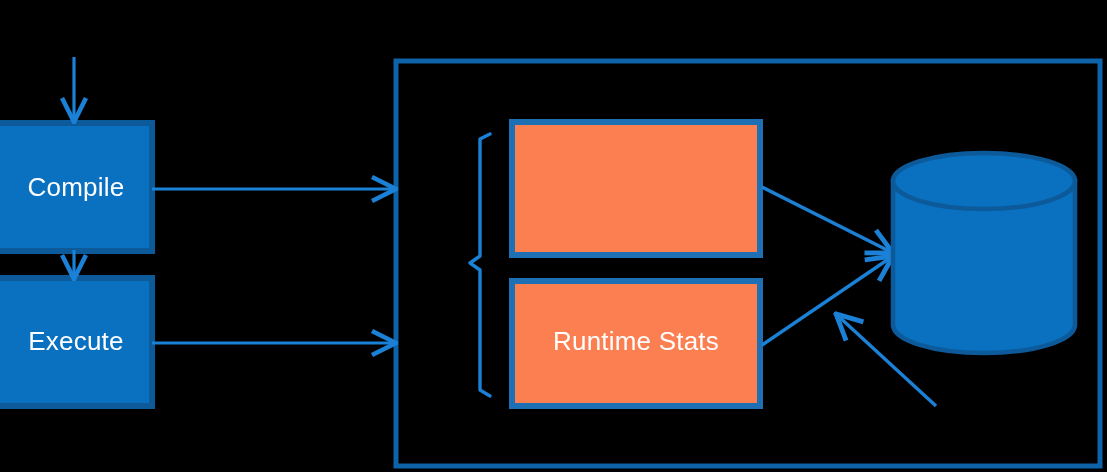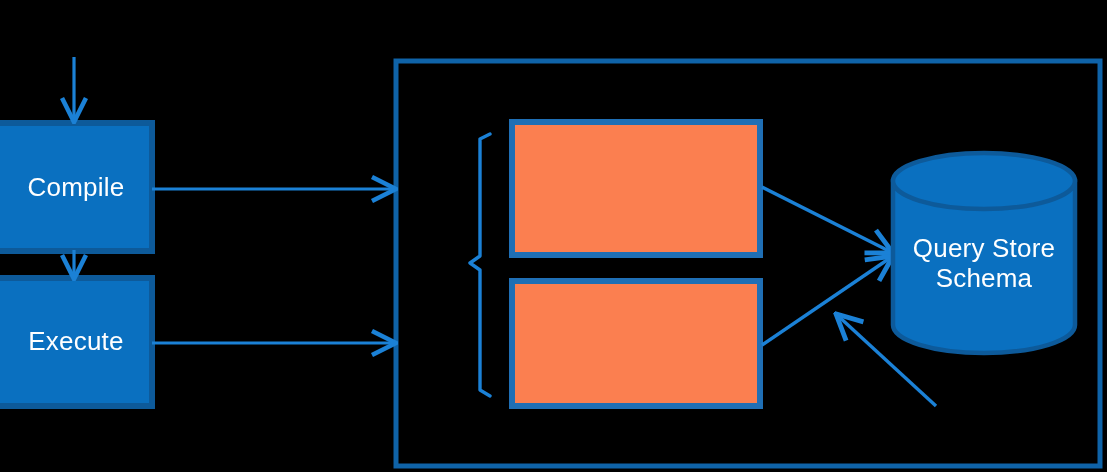--- a/index.html
+++ b/index.html
@@ -85,17 +85,16 @@
       <path d="M 893 181 L 893 325 A 91 28 0 0 0 1075 325 L 1075 181 Z" fill="#0a70c0" stroke="#0d5a9a" stroke-width="4.5"></path>
       <ellipse cx="984" cy="181" rx="91" ry="28" fill="#0a70c0" stroke="#0d5a9a" stroke-width="4.5"></ellipse>
     </g>
   </svg>
 
   <div class="node-label label-compile">Compile</div>
 
   <div class="node-label label-execute">Execute</div>
 
 
+  <div class="node-label label-runtime">Runtime Stats</div>
 
-  <div class="node-label label-cylinder">Query Store
-Schema</div>
 
 </div>
 
 </body></html>

